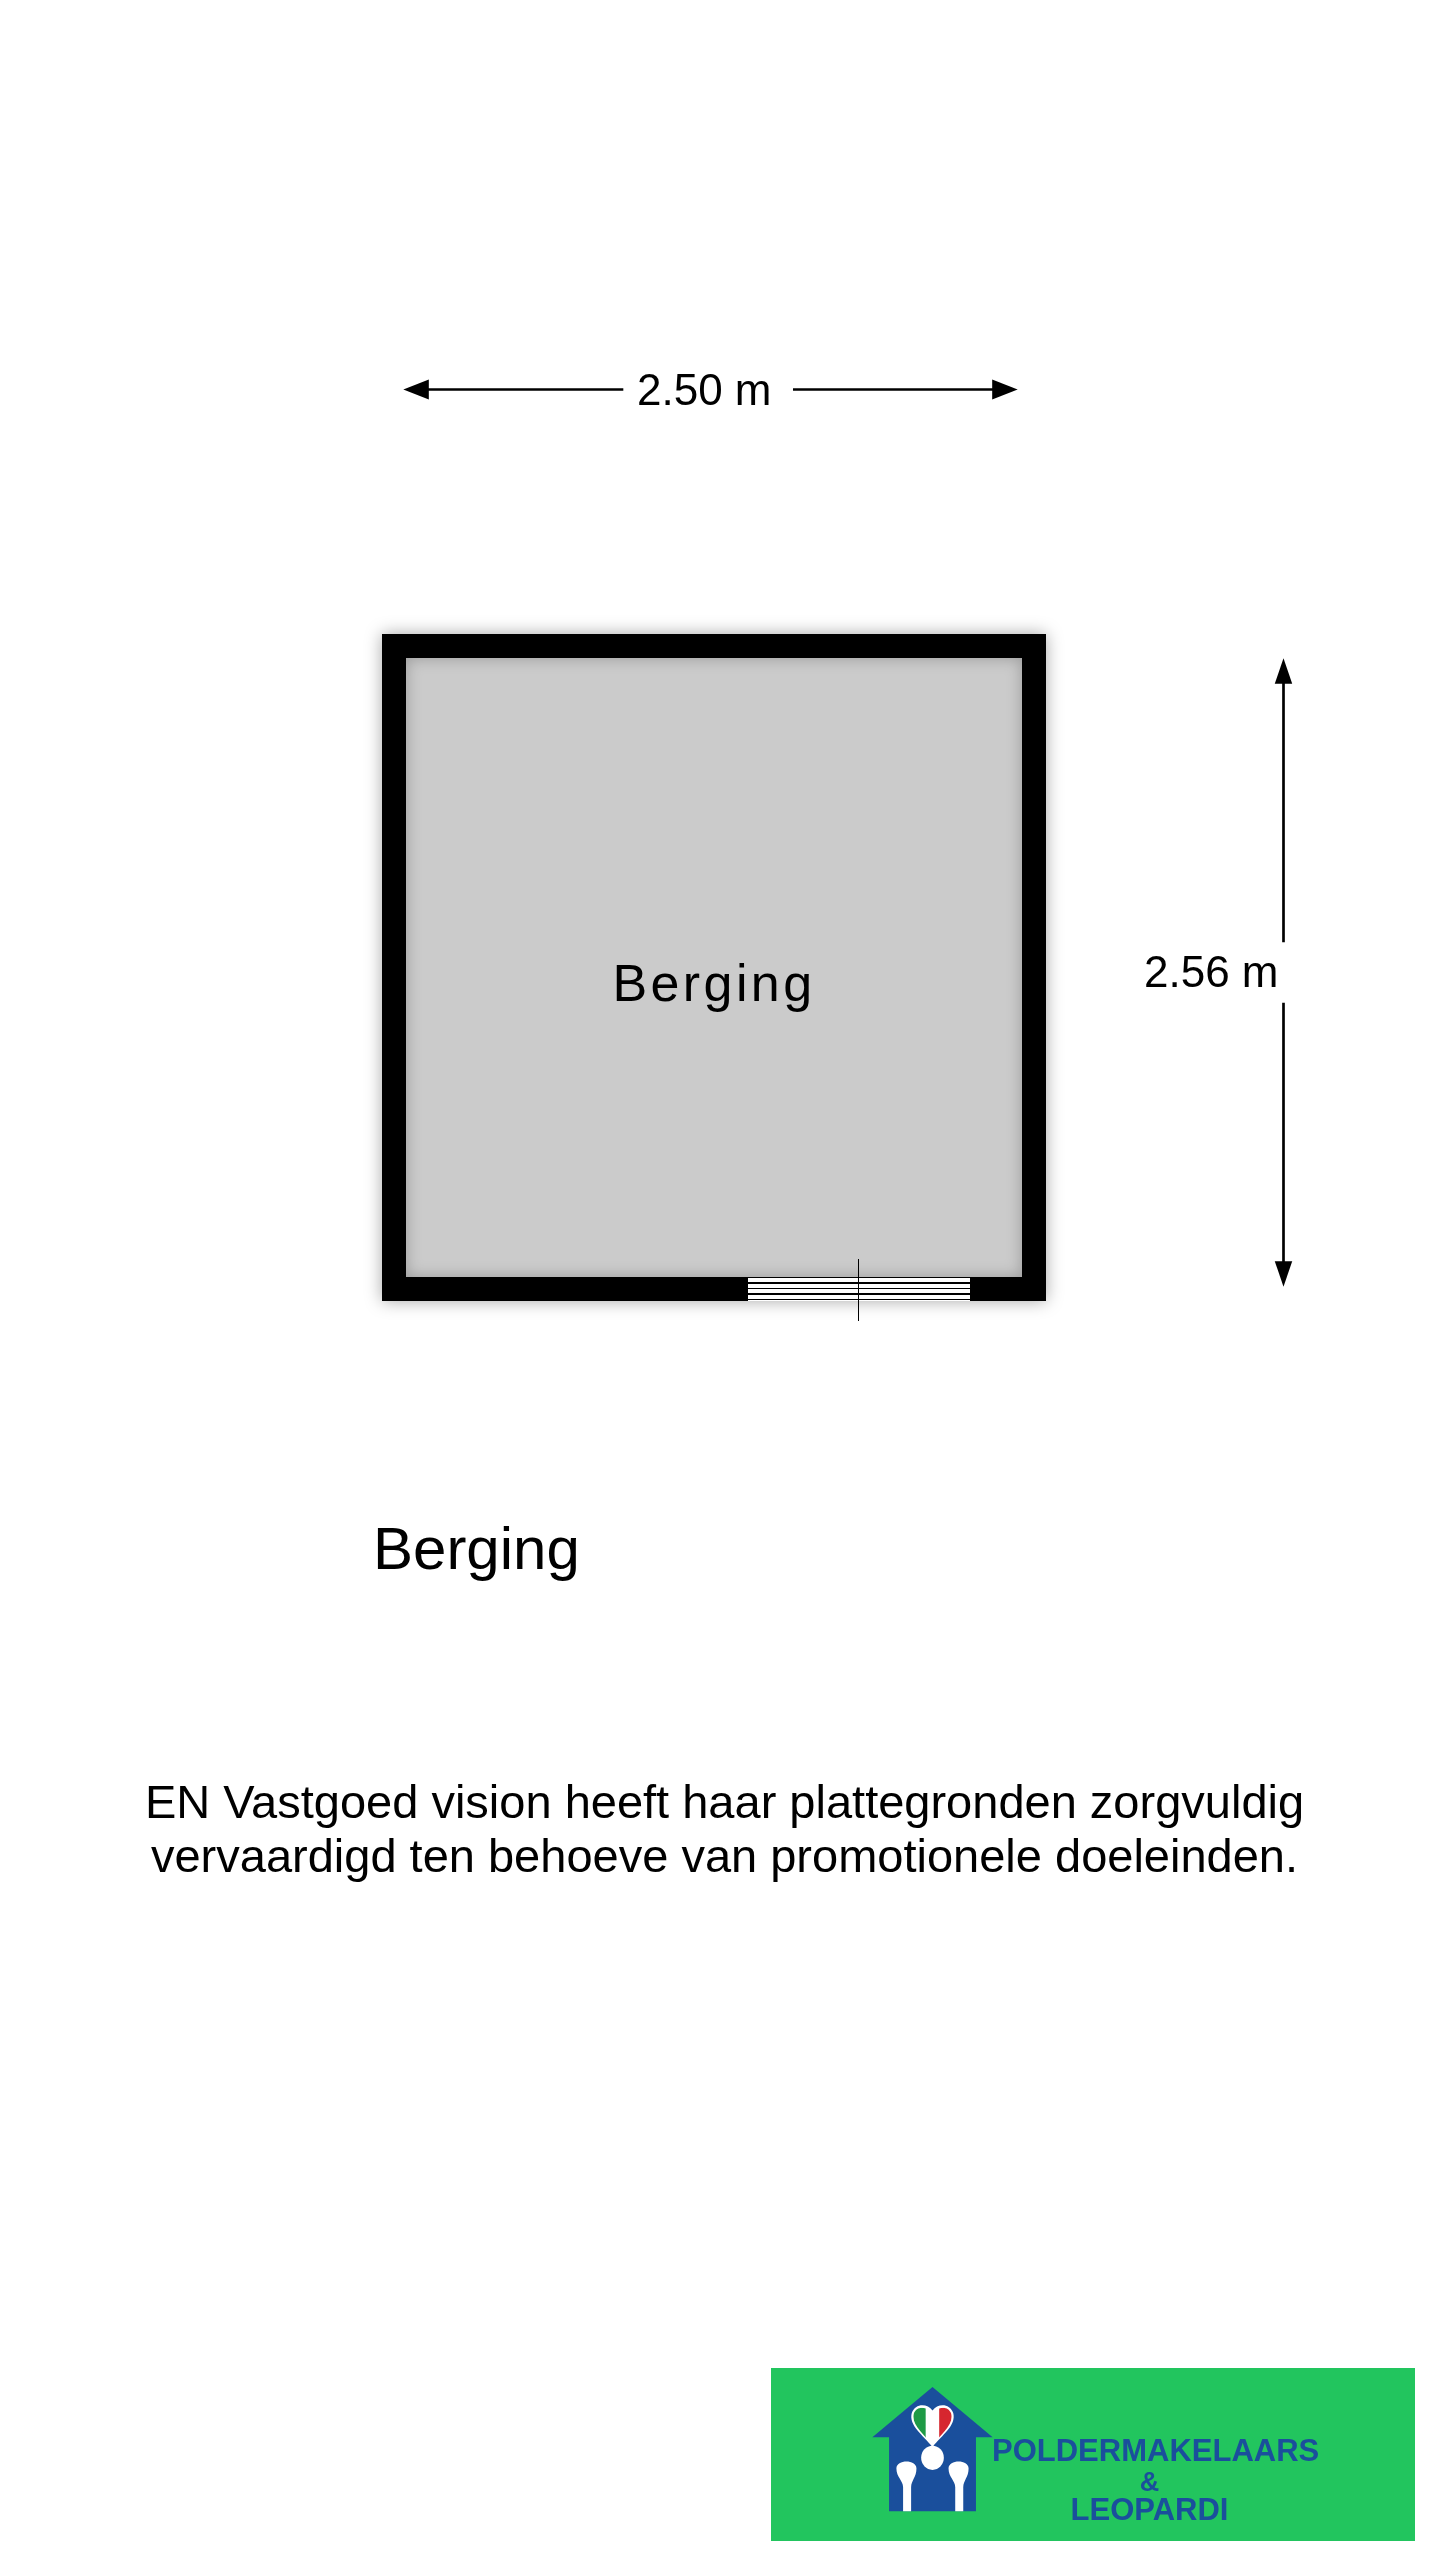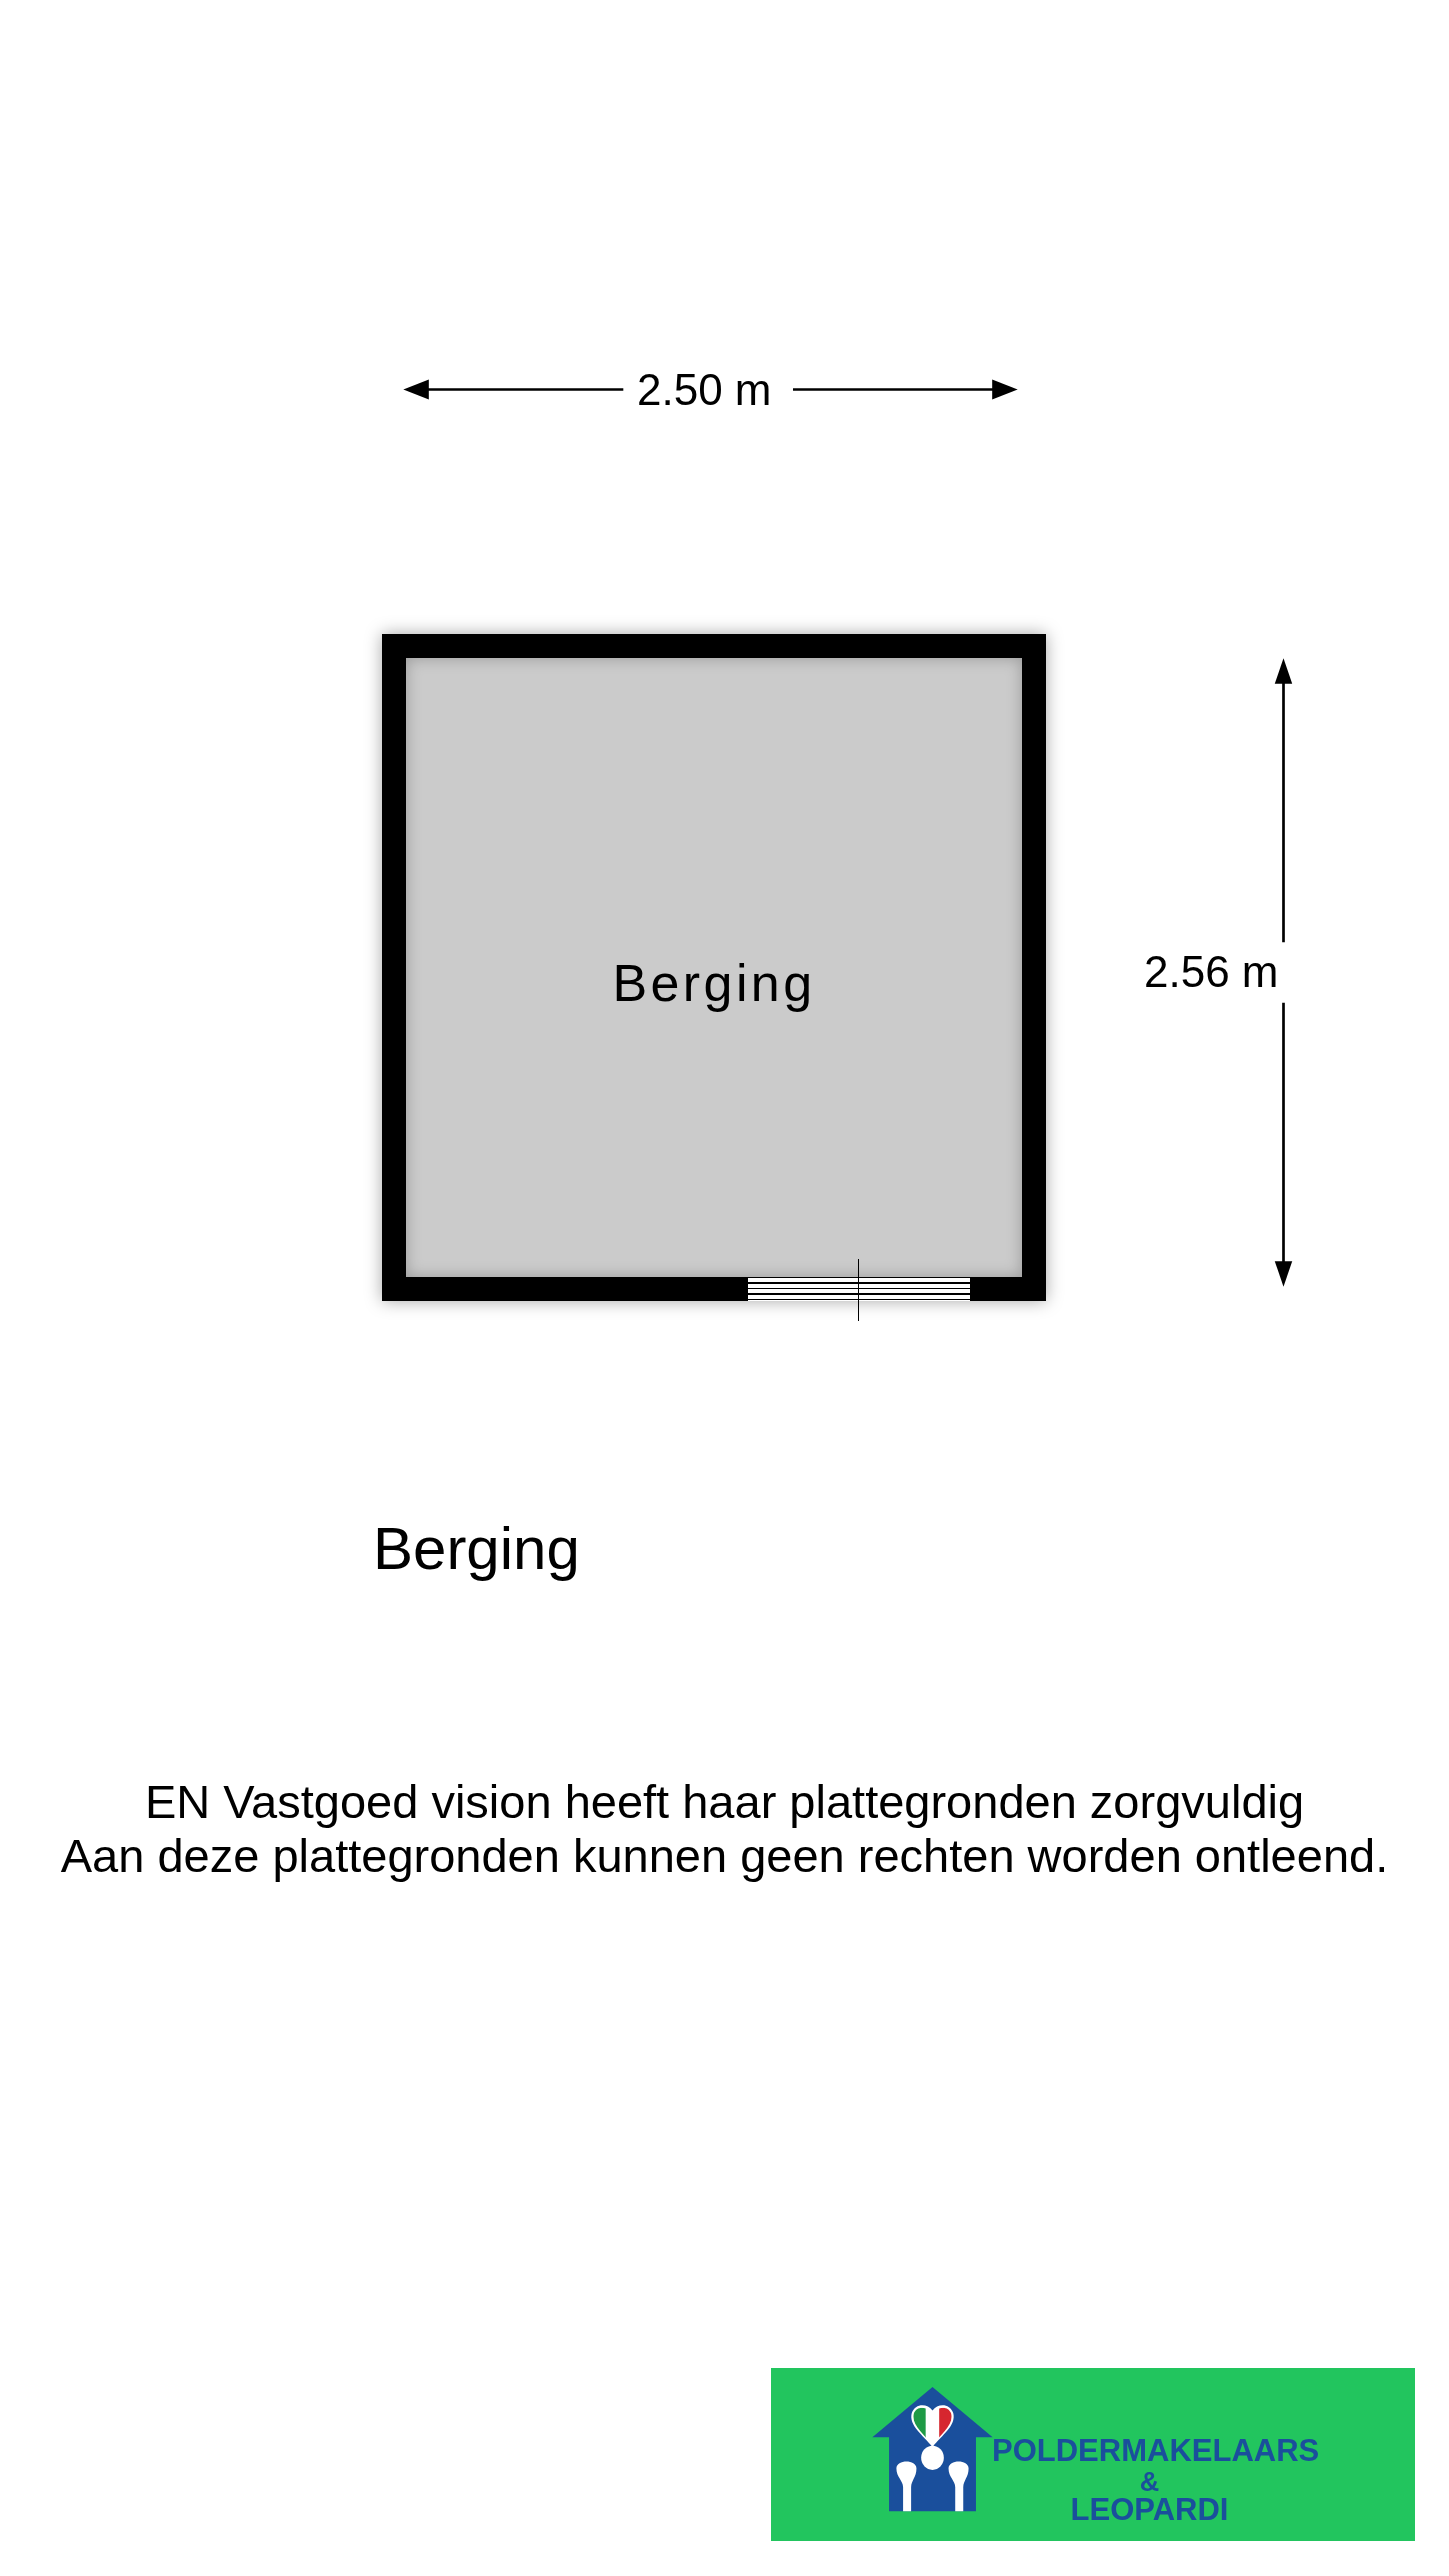--- a/index.html
+++ b/index.html
@@ -71,21 +71,21 @@
     <div class="room-label">Berging</div>
   </div>
   <div class="window"></div>
   <div class="door-line"></div>
 </div>
 
 <div class="plan-title">Berging</div>
 
 <div class="disclaimer">
   <div>EN Vastgoed vision heeft haar plattegronden zorgvuldig</div>
-  <div>Aan deze plattegronden kunnen geen rechten worden ontleend.</div>
+  <div>vervaardigd ten behoeve van promotionele doeleinden.</div>
 </div>
 
 <div class="logo-box">
   <svg class="abs" style="left:101px; top:19px;" width="121" height="127" viewBox="0 0 180 190">
 
     <polygon points="90,0 0,75 25,75 25,186 155,186 155,75 180,75" fill="#1a4f9c"></polygon>
 
     <g>
       <clipPath id="heartclip">
         <path d="M90,88 C78,70 58,58 62,40 C66,28 82,28 90,40 C98,28 114,28 118,40 C122,58 102,70 90,88 Z"></path>

